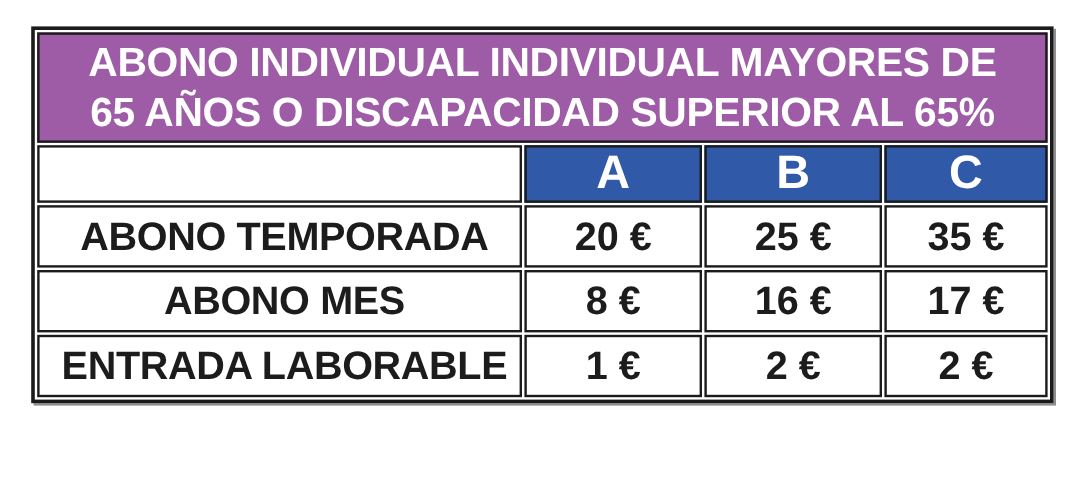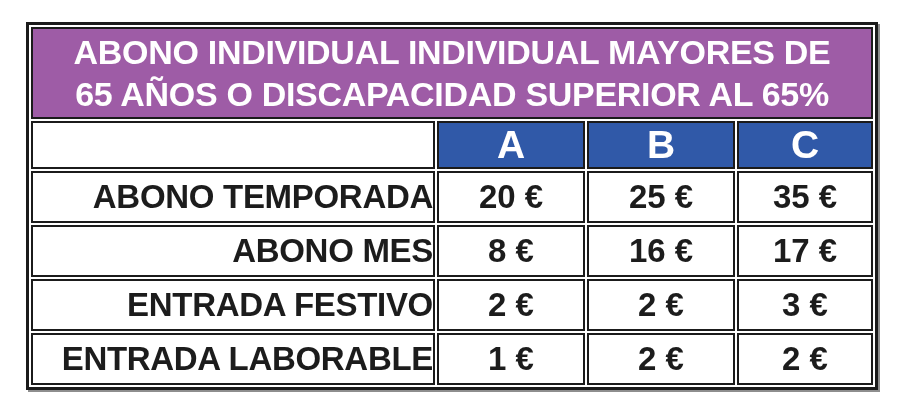--- a/index.html
+++ b/index.html
@@ -57,21 +57,21 @@
   .head-cell {
     background: var(--header_bg, #3059a8);
     color: var(--text_light, #ffffff);
     font-size: 39px;
     line-height: 44px;
   }
   .corner-cell { background: #ffffff; }
 
   .data-row td { height: 52px; font-size: 33px; }
   .label-cell {
-    text-align: right;
+    text-align: center;
     padding-left: 8px;
     white-space: nowrap;
     letter-spacing: -0.3px;
   }
   .value-cell { white-space: nowrap; }
 </style>
 </head>
 <body>
 
 <div class="stage">
@@ -105,26 +105,20 @@
       <td class="value-cell">35 €</td>
     </tr>
 
     <tr class="data-row">
       <td class="label-cell">ABONO MES</td>
       <td class="value-cell">8 €</td>
       <td class="value-cell">16 €</td>
       <td class="value-cell">17 €</td>
     </tr>
 
-    <tr class="data-row">
-      <td class="label-cell">ENTRADA FESTIVO</td>
-      <td class="value-cell">2 €</td>
-      <td class="value-cell">2 €</td>
-      <td class="value-cell">3 €</td>
-    </tr>
 
     <tr class="data-row">
       <td class="label-cell">ENTRADA LABORABLE</td>
       <td class="value-cell">1 €</td>
       <td class="value-cell">2 €</td>
       <td class="value-cell">2 €</td>
     </tr>
   </tbody>
     </table>
 </div>

